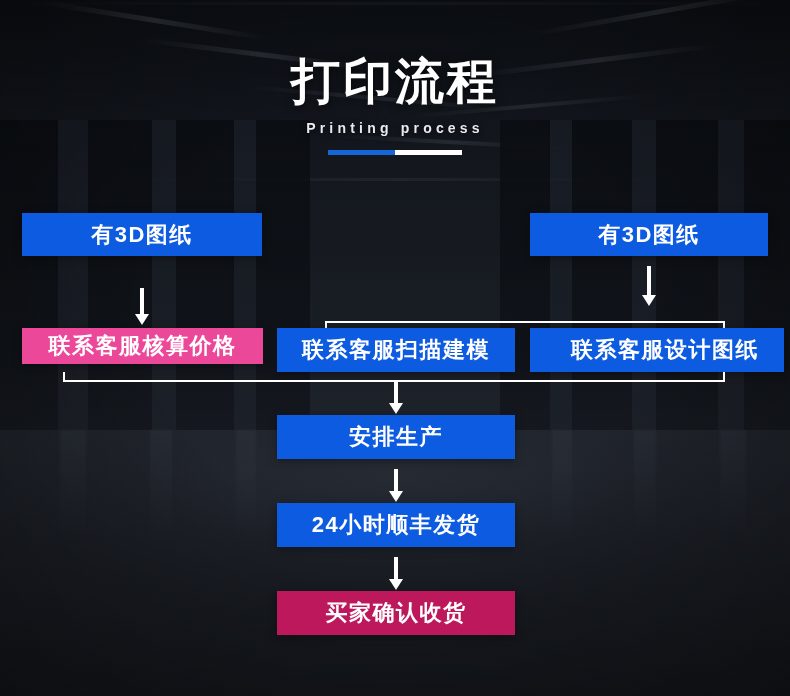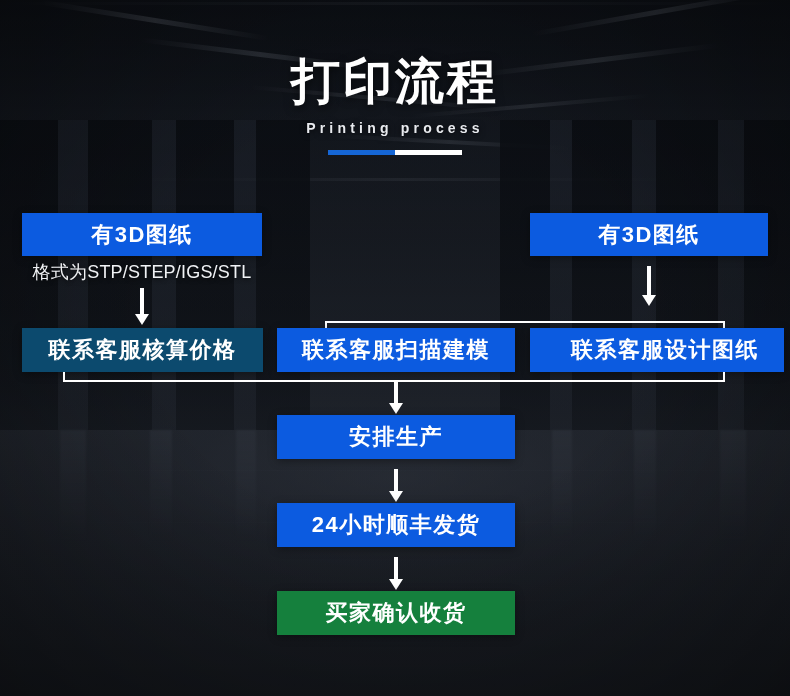--- a/index.html
+++ b/index.html
@@ -232,37 +232,36 @@
   </div>
 
   <div class="box" style="left:22px; top:213px; width:240px; height:43px; background:#0C5BE0;">
     <span>有3D图纸</span>
   </div>
 
   <div class="box" style="left:530px; top:213px; width:238px; height:43px; background:#0C5BE0;">
     <span>有3D图纸</span>
   </div>
 
-  <div class="caption" style="left:22px; top:260px; width:240px;">格式为STP/STEP/IGS/STL</div>
 
   <div class="arrow" style="left:135px; top:288px; height:37px;">
     <div class="shaft"></div>
     <div class="head"></div>
   </div>
 
   <div class="arrow" style="left:642px; top:266px; height:40px;">
     <div class="shaft"></div>
     <div class="head"></div>
   </div>
 
   <div class="hline" style="left:325px; top:321px; width:400px;"></div>
   <div class="vline" style="left:325px; top:321px; height:8px;"></div>
   <div class="vline" style="left:723px; top:321px; height:8px;"></div>
 
-  <div class="box" style="left:22px; top:328px; width:241px; height:44px; background:#0c4a6e;">
+  <div class="box" style="left:22px; top:328px; width:241px; height:36px; background:#ec4899;">
     <span>联系客服核算价格</span>
   </div>
 
   <div class="box" style="left:277px; top:328px; width:238px; height:44px; background:#0C5BE0;">
     <span>联系客服扫描建模</span>
   </div>
 
   <div class="box" style="left:530px; top:328px; width:238px; height:44px; background:#0C5BE0;padding-left:16px;">
     <span>联系客服设计图纸</span>
   </div>
@@ -287,17 +286,17 @@
 
   <div class="box accent-text" style="left:277px; top:503px; width:238px; height:44px; background:#0C5BE0; color:#ffffff;">
     <span>24小时顺丰发货</span>
   </div>
 
   <div class="arrow" style="left:389px; top:557px; height:33px;">
     <div class="shaft"></div>
     <div class="head"></div>
   </div>
 
-  <div class="box" style="left:277px; top:591px; width:238px; height:44px; background:#15803d;">
+  <div class="box" style="left:277px; top:591px; width:238px; height:44px; background:#be185d;">
     <span>买家确认收货</span>
   </div>
 
 </div>
 
 </body></html>

